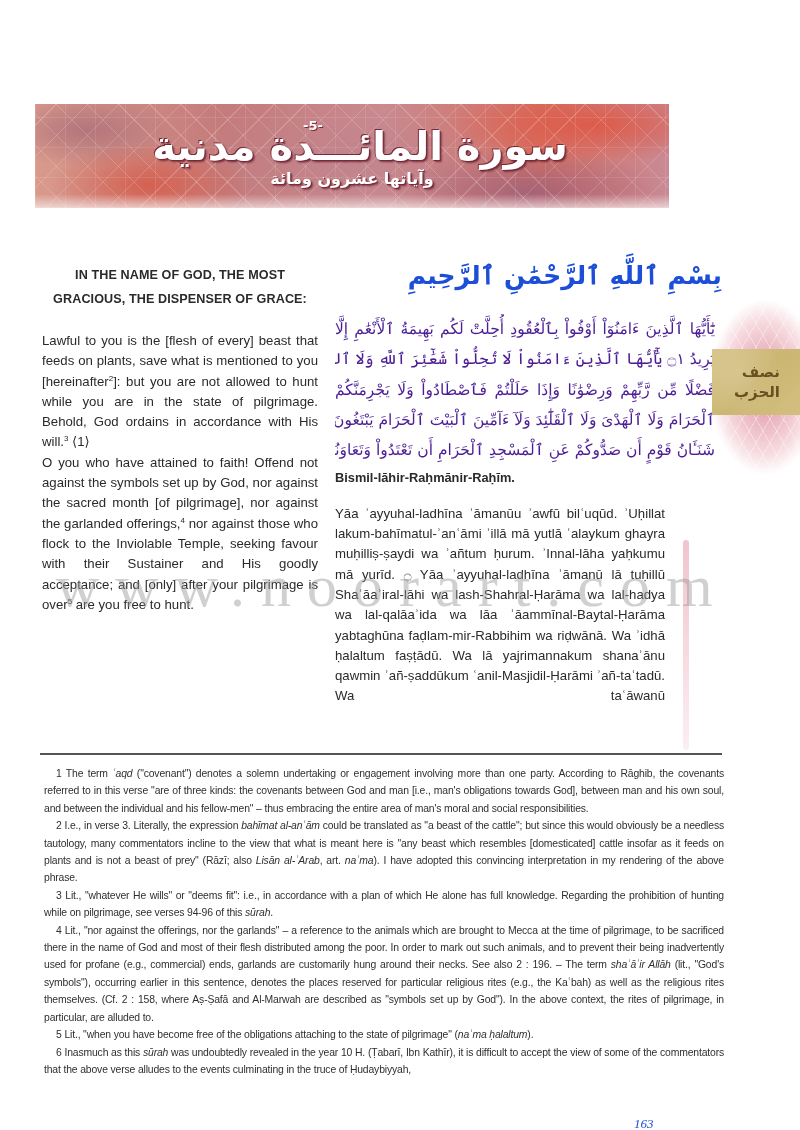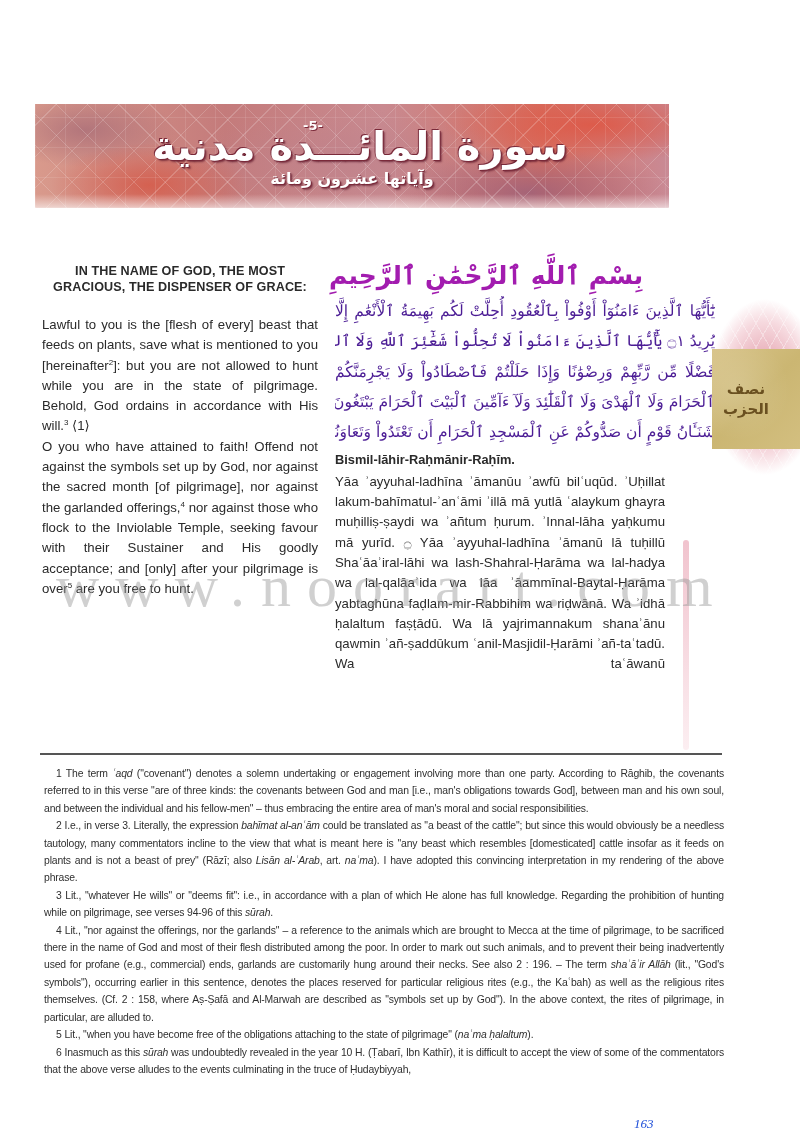--- a/index.html
+++ b/index.html
@@ -114,27 +114,26 @@
       width: 6px;
       height: 210px;
       background: linear-gradient(180deg, rgba(235,170,185,0.7), rgba(245,200,210,0.3));
       border-radius: 3px;
     }
     .hizb-tab {
       position: absolute;
       left: 712px;
       top: 349px;
       width: 88px;
-      height: 100px;
+      height: 66px;
       background:
         radial-gradient(circle at 30% 40%, rgba(255,255,255,0.15), rgba(255,255,255,0) 60%),
         linear-gradient(135deg, #d8c48a 0%, #cbb672 50%, #d3bf80 100%);
       display: flex;
       flex-direction: column;
-      align-items: center;
       justify-content: center;
       z-index: 2;
     }
     .hizb-tab span {
       font-family: "DejaVu Sans", sans-serif;
       font-size: 15px;
       line-height: 20px;
       color: #6a5020;
       direction: rtl;
       font-weight: bold;
@@ -149,21 +148,21 @@
       width: 276px;
       font-family: "Liberation Sans", sans-serif;
       font-size: 13.2px;
       line-height: 20.3px;
       color: #2a2a2a;
     }
     .basmala-en {
       text-align: center;
       font-weight: bold;
       font-size: 12.6px;
-      line-height: 16px;
+      line-height: 24px;
       margin-bottom: 20px;
       letter-spacing: 0.1px;
     }
     .english-col p {
       text-align: justify;
       text-align-last: left;
     }
     sup {
       font-size: 8px;
       line-height: 0;
@@ -171,29 +170,29 @@
     }
 
     
     .arabic-col {
       position: absolute;
       left: 335px;
       top: 258px;
       width: 387px;
     }
     .basmala-ar {
-      text-align: left;
+      text-align: right;
       font-family: "DejaVu Sans", sans-serif;
       font-size: 25px;
       font-weight: bold;
       line-height: 36px;
-      color: #a21caf;
+      color: #1d4ed8;
       direction: rtl;
       margin-left: -6px;
-      margin-bottom: 2px;
+      margin-bottom: 20px;
     }
     .arabic-verses {
       direction: rtl;
       font-family: "DejaVu Serif", serif;
       font-size: 15.5px;
       line-height: 30.3px;
       color: #4c1d95;
       text-align: justify;
       text-align-last: justify;
       width: 380px;
@@ -209,21 +208,21 @@
       margin-top: 3px;
       font-family: "Liberation Sans", sans-serif;
       font-size: 13.2px;
       line-height: 20.3px;
       color: #2a2a2a;
       width: 330px;
     }
     .translit-title {
       font-weight: bold;
       font-size: 12.8px;
-      margin-bottom: 1px;
+      margin-bottom: 15px;
     }
     .translit p {
       text-align: justify;
       text-align-last: justify;
     }
 
     
     .separator {
       position: absolute;
       left: 40px;

